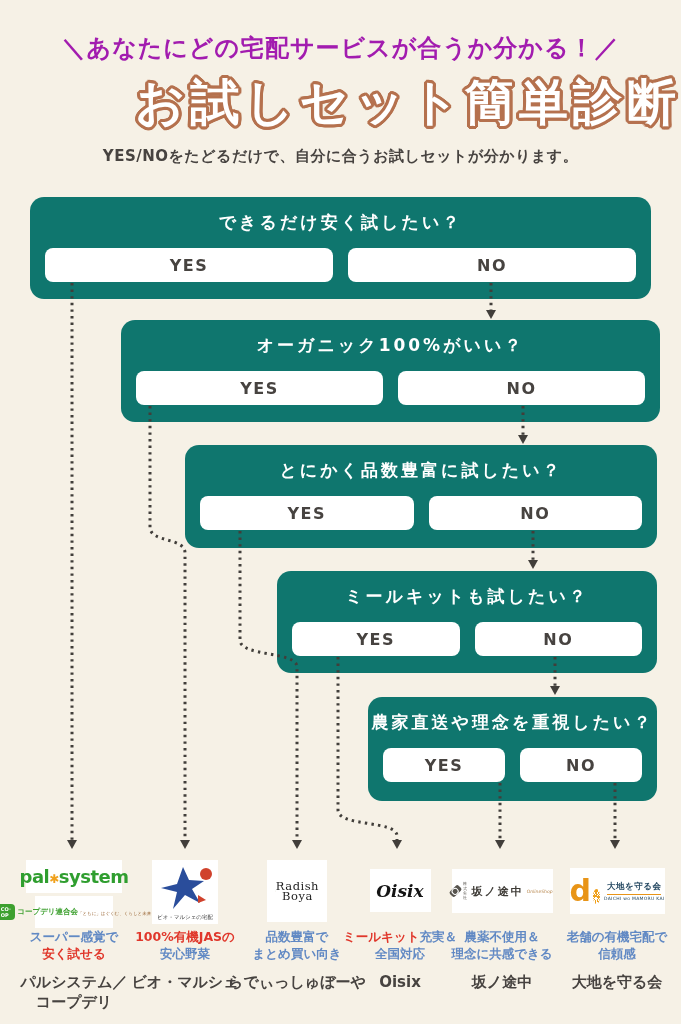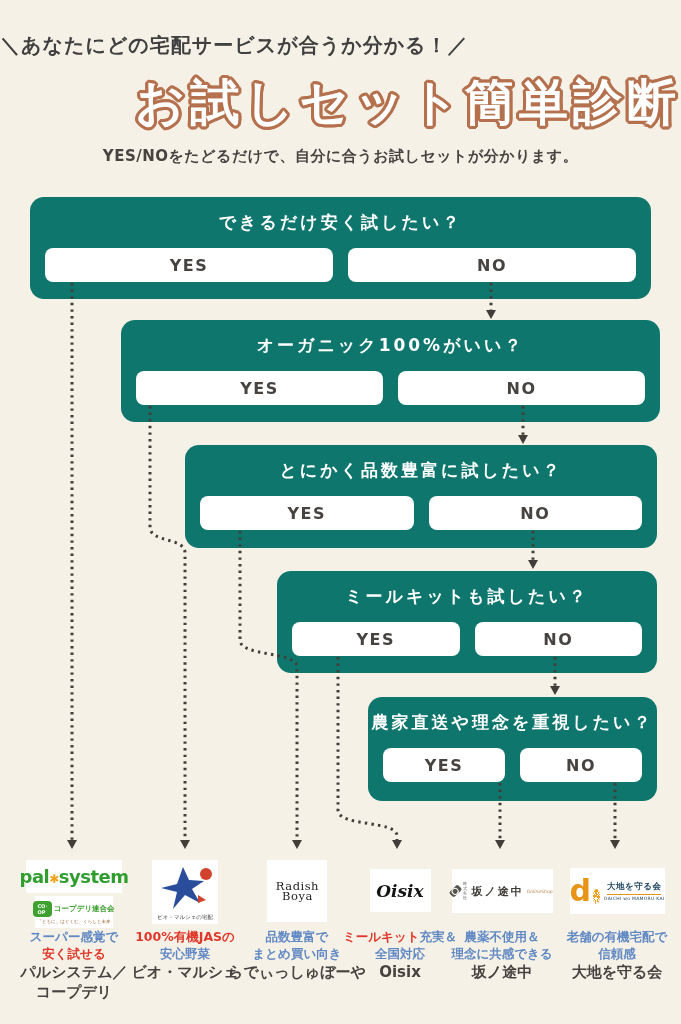--- a/index.html
+++ b/index.html
@@ -1,21 +1,21 @@
 <!DOCTYPE html>
 <html lang="ja"><head>
 <meta charset="utf-8">
 <style>
   html,body{margin:0;padding:0;}
   body{font-family:"DejaVu Sans",sans-serif;}
   .canvas{position:relative;width:681px;height:1024px;background:#f6f1e6;overflow:hidden;}
 
   
-  .tagline{position:absolute;left:0;top:32px;width:100%;text-align:left;
-    font-size:20px;font-weight:bold;letter-spacing:1px;color:#404040;}
+  .tagline{position:absolute;left:0;top:32px;width:100%;text-align:center;
+    font-size:24px;font-weight:bold;letter-spacing:1px;color:#a21caf;}
   .main-title{position:absolute;left:0;top:70px;width:100%;text-align:right;
     font-size:49px;font-weight:bold;letter-spacing:5px;color:#ffffff;
     text-shadow:
       3px 0 0 #b5714e,-3px 0 0 #b5714e,0 3px 0 #b5714e,0 -3px 0 #b5714e,
       2px 2px 0 #b5714e,-2px 2px 0 #b5714e,2px -2px 0 #b5714e,-2px -2px 0 #b5714e,
       3px 1px 0 #b5714e,3px -1px 0 #b5714e,-3px 1px 0 #b5714e,-3px -1px 0 #b5714e,
       1px 3px 0 #b5714e,-1px 3px 0 #b5714e,1px -3px 0 #b5714e,-1px -3px 0 #b5714e;}
   .subtitle{position:absolute;left:0;top:147px;width:100%;text-align:center;
     font-size:15px;font-weight:600;letter-spacing:.5px;color:#474340;}
 
@@ -40,28 +40,28 @@
 
   
   .result-col{position:absolute;top:860px;width:124px;display:flex;flex-direction:column;
     align-items:center;z-index:1;}
   .col1{left:12px;} .col2{left:123px;} .col3{left:235px;}
   .col4{left:338px;} .col5{left:440px;} .col6{left:555px;}
   .logo-wrap{height:68px;display:flex;flex-direction:column;align-items:center;justify-content:flex-start;}
   .logo-box{background:#ffffff;display:flex;align-items:center;justify-content:center;}
   .desc{margin-top:0;text-align:center;font-size:12.5px;font-weight:bold;line-height:17px;white-space:nowrap;}
   .tone-blue{color:#6189c4;} .tone-red{color:#e0372b;}
-  .name{margin-top:0;text-align:center;font-size:15px;font-weight:bold;color:#474340;
+  .name{margin-top:10px;text-align:center;font-size:15px;font-weight:bold;color:#474340;
     line-height:20px;white-space:nowrap;}
 
   
   .pal-box{width:96px;height:33px;}
   .pal-text{color:#2f9e2f;font-weight:bold;font-size:18px;letter-spacing:-.5px;}
   .pal-star{color:#f0a11d;font-size:12px;}
-  .coop-box{width:78px;height:32px;margin-top:3px;flex-direction:column;padding:2px 0;box-sizing:border-box;}
+  .coop-box{width:78px;height:32px;margin-top:3px;flex-direction:row;padding:2px 0;box-sizing:border-box;}
   .coop-row{display:flex;align-items:center;gap:2px;}
   .coop-pill{background:#3da02f;color:#fff;font-size:5px;font-weight:bold;border-radius:4px;padding:2px 4px;}
   .coop-name{color:#3da02f;font-size:7.5px;font-weight:bold;white-space:nowrap;}
   .coop-tag{font-size:4.5px;color:#9c6a3a;margin-top:2px;white-space:nowrap;}
 
   
   .bio-box{width:66px;height:64px;flex-direction:column;justify-content:flex-end;padding-bottom:3px;box-sizing:border-box;}
   .bio-caption{font-size:5.5px;color:#333;margin-top:1px;white-space:nowrap;}
 
   

